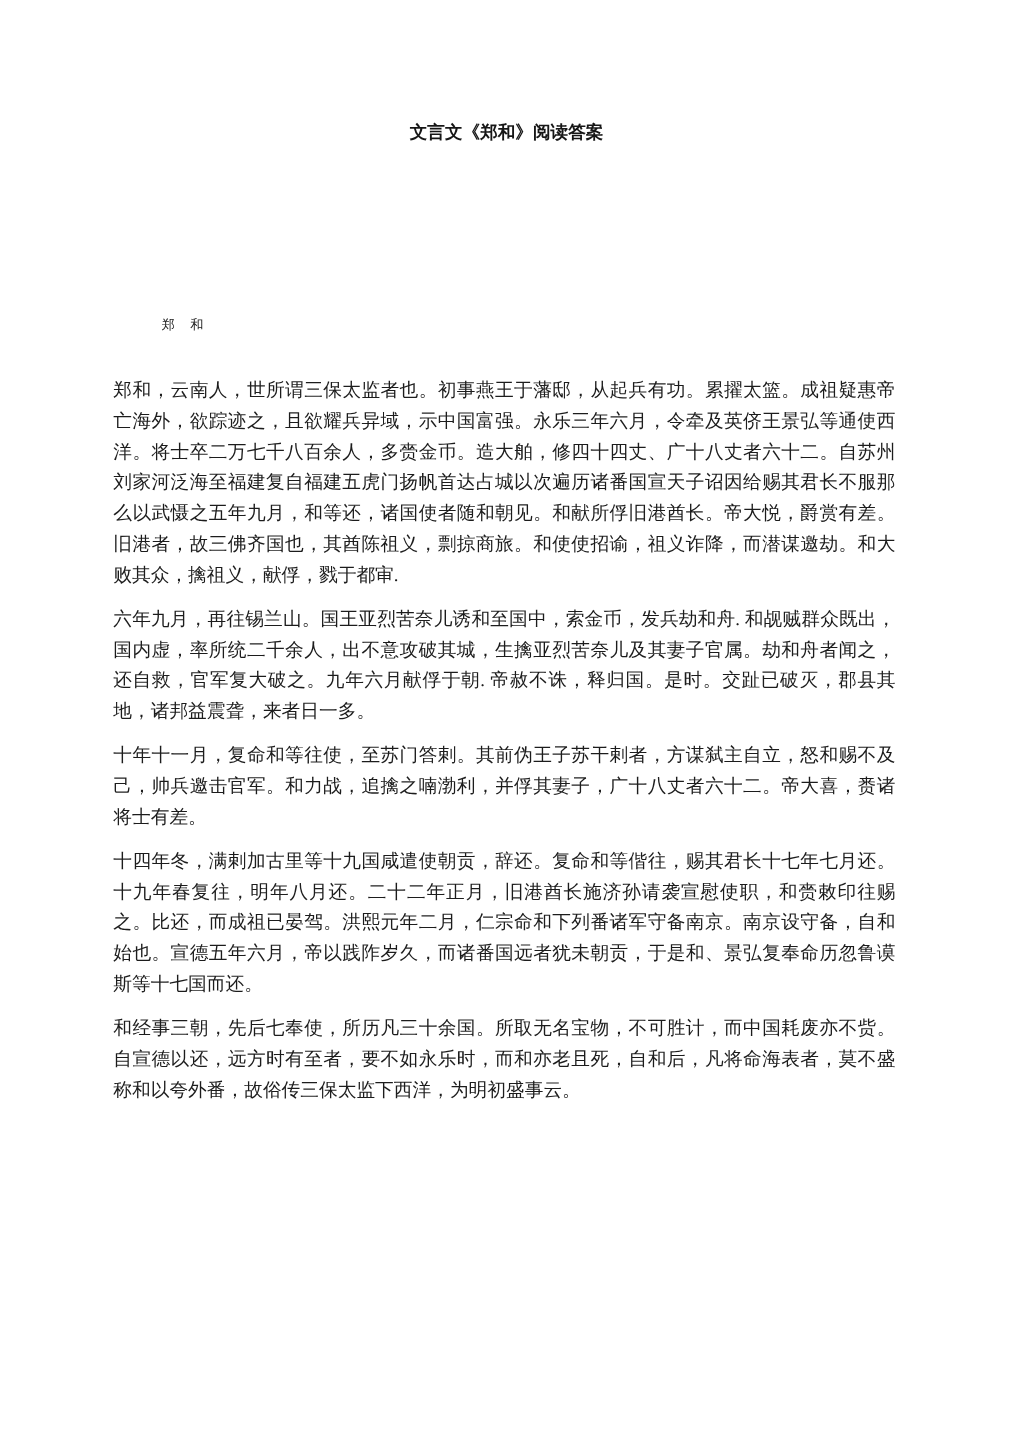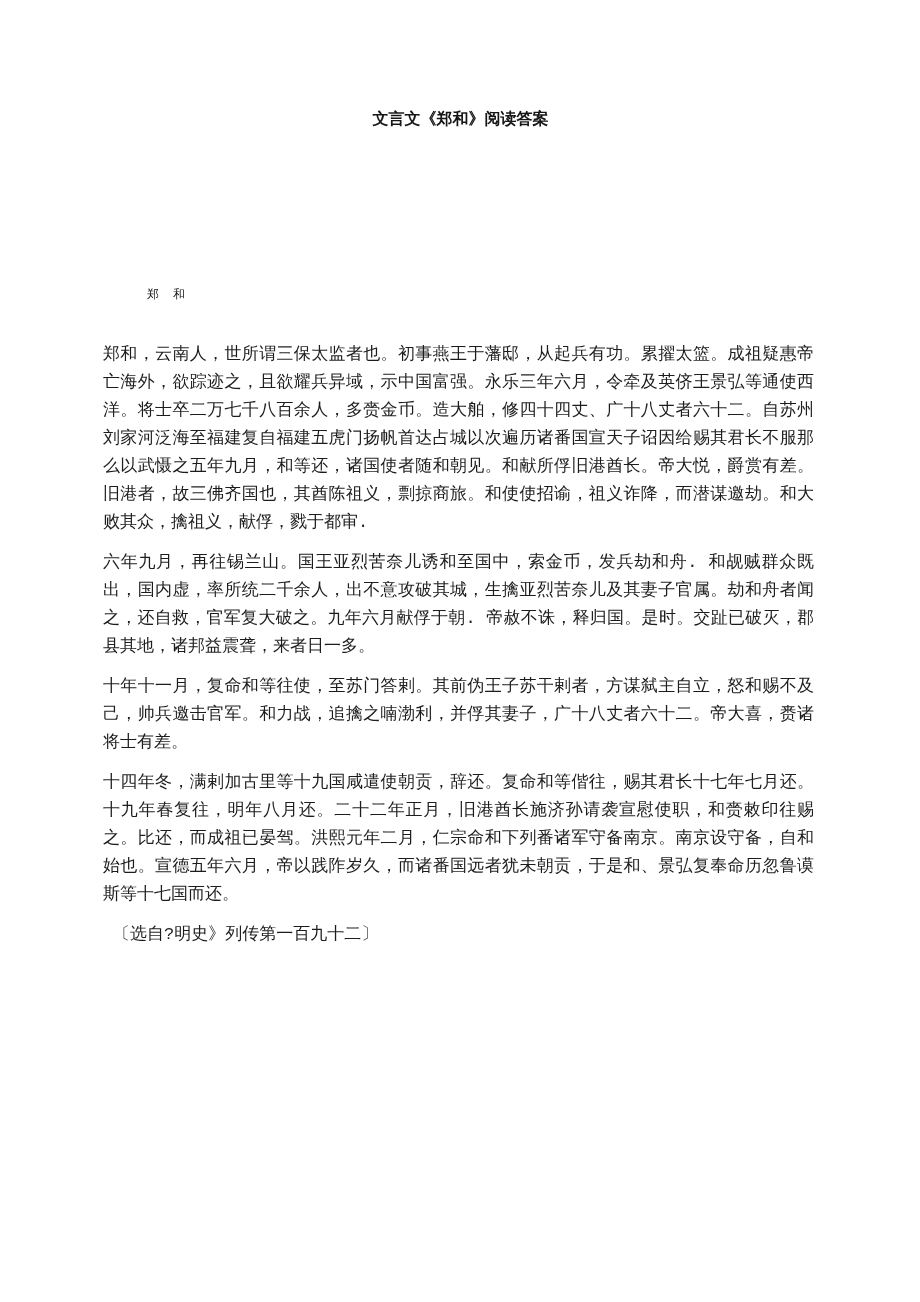--- a/index.html
+++ b/index.html
@@ -7,21 +7,21 @@
     padding: 0;
     background: #ffffff;
   }
   .page {
     position: relative;
     width: 920px;
     height: 1154px;
     margin: 0 auto;
     background: #ffffff;
     overflow: hidden;
-    font-family: Liberation Mono, monospace;
+    font-family: Liberation Serif, serif;
     color: #1c1c1c;
   }
   .content {
     padding: 109px 102px 0 103px;
   }
   .doc-title {
     margin: 0 0 149px 0;
     font-size: 16px;
     line-height: 23px;
     font-weight: bold;
@@ -59,17 +59,17 @@
       <div class="passage-heading">郑　和</div>
 
       <p>郑和，云南人，世所谓三保太监者也。初事燕王于藩邸，从起兵有功。累擢太篮。成祖疑惠帝亡海外，欲踪迹之，且欲耀兵异域，示中国富强。永乐三年六月，令牵及英侪王景弘等通使西洋。将士卒二万七千八百余人，多赍金币。造大舶，修四十四丈、广十八丈者六十二。自苏州刘家河泛海至福建复自福建五虎门扬帆首达占城以次遍历诸番国宣天子诏因给赐其君长不服那么以武慑之五年九月，和等还，诸国使者随和朝见。和献所俘旧港酋长。帝大悦，爵赏有差。旧港者，故三佛齐国也，其酋陈祖义，剽掠商旅。和使使招谕，祖义诈降，而潜谋邀劫。和大败其众，擒祖义，献俘，戮于都审.</p>
 
       <p>六年九月，再往锡兰山。国王亚烈苦奈儿诱和至国中，索金币，发兵劫和舟. 和觇贼群众既出，国内虚，率所统二千余人，出不意攻破其城，生擒亚烈苦奈儿及其妻子官属。劫和舟者闻之，还自救，官军复大破之。九年六月献俘于朝. 帝赦不诛，释归国。是时。交趾已破灭，郡县其地，诸邦益震聋，来者日一多。</p>
 
       <p>十年十一月，复命和等往使，至苏门答剌。其前伪王子苏干剌者，方谋弑主自立，怒和赐不及己，帅兵邀击官军。和力战，追擒之喃渤利，并俘其妻子，广十八丈者六十二。帝大喜，赉诸将士有差。</p>
 
       <p>十四年冬，满剌加古里等十九国咸遣使朝贡，辞还。复命和等偕往，赐其君长十七年七月还。十九年春复往，明年八月还。二十二年正月，旧港酋长施济孙请袭宣慰使职，和赍敕印往赐之。比还，而成祖已晏驾。洪熙元年二月，仁宗命和下列番诸军守备南京。南京设守备，自和始也。宣德五年六月，帝以践阼岁久，而诸番国远者犹未朝贡，于是和、景弘复奉命历忽鲁谟斯等十七国而还。</p>
 
+      <p>和经事三朝，先后七奉使，所历凡三十余国。所取无名宝物，不可胜计，而中国耗废亦不赀。自宣德以还，远方时有至者，要不如永乐时，而和亦老且死，自和后，凡将命海表者，莫不盛称和以夸外番，故俗传三保太监下西洋，为明初盛事云。</p>
 
-      <p class="source-line">〔选自?明史》列传第一百九十二〕</p>
     </div>
   </div>
 </div>
 
 </body></html>

